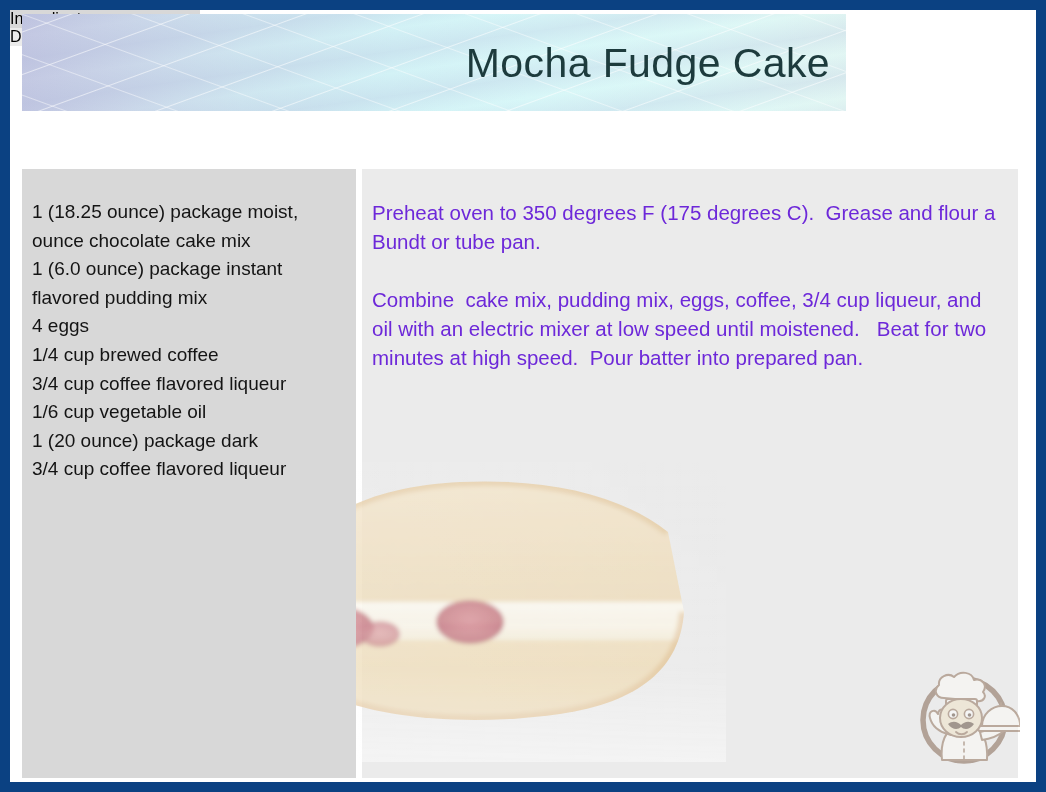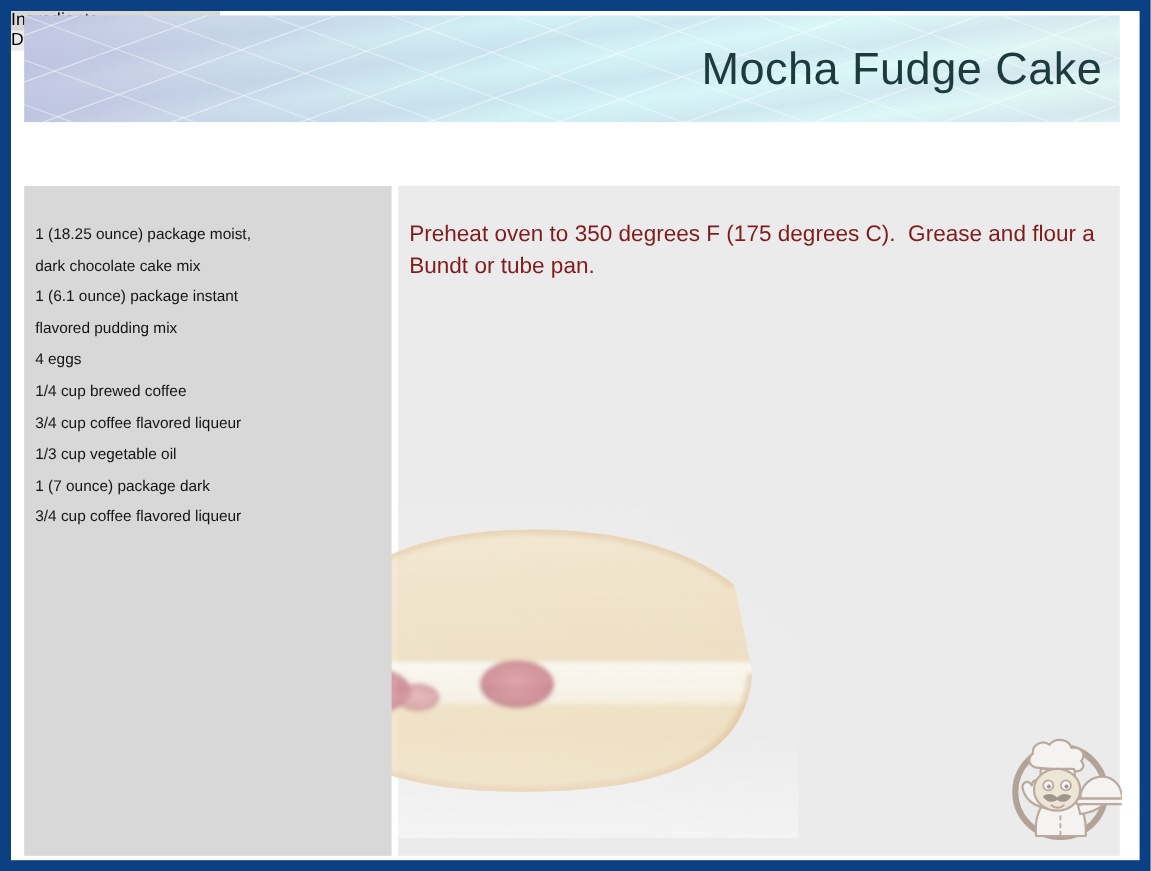--- a/index.html
+++ b/index.html
@@ -24,21 +24,21 @@
     height: 772px;
     background: #ffffff;
     overflow: hidden;
   }
 
   
   #banner {
     position: absolute;
     left: 12px;
     top: 4px;
-    width: 996px;
+    width: 824px;
     height: 97px;
     background:
       repeating-linear-gradient(160deg,
         rgba(255,255,255,0.00) 0px,
         rgba(255,255,255,0.00) 16px,
         rgba(255,255,255,0.55) 17px,
         rgba(255,255,255,0.00) 18px,
         rgba(255,255,255,0.00) 40px),
       repeating-linear-gradient(20deg,
         rgba(255,255,255,0.00) 0px,
@@ -104,33 +104,33 @@
     background: #ebebeb;
     z-index: 1;
   }
 
   
   #ingredients-list {
     position: relative;
     margin: 0;
     padding: 29px 6px 0 10px;
     list-style: none;
-    font-size: 14px;
+    font-size: 19px;
     line-height: 28.6px;
     color: #141414;
     z-index: 3;
   }
   #ingredients-list li { margin: 0; }
 
   #directions-body {
     position: relative;
     padding: 29px 18px 0 10px;
     font-size: 20.5px;
     line-height: 29px;
-    color: #7f1d1d;
+    color: #6d28d9;
     z-index: 3;
   }
   #directions-body p {
     margin: 0 0 29px 0;
     white-space: pre-wrap;
   }
 
   
   #cake-photo {
     position: absolute;
@@ -163,39 +163,40 @@
     <div id="banner-title">Mocha Fudge Cake</div>
   </div>
 
   <div id="ingredients-tab">
     <span>Ingredients</span>
   </div>
 
   <div id="ingredients-panel" class="panel">
     <ul id="ingredients-list">
       <li>1 (18.25 ounce) package moist,</li>
-      <li>dark chocolate cake mix</li>
-      <li>1 (6.1 ounce) package instant</li>
+      <li>ounce chocolate cake mix</li>
+      <li>1 (6.0 ounce) package instant</li>
       <li>flavored pudding mix</li>
       <li>4 eggs</li>
       <li>1/4 cup brewed coffee</li>
       <li>3/4 cup coffee flavored liqueur</li>
-      <li>1/3 cup vegetable oil</li>
-      <li>1 (7 ounce) package dark</li>
+      <li>1/6 cup vegetable oil</li>
+      <li>1 (20 ounce) package dark</li>
       <li>3/4 cup coffee flavored liqueur</li>
     </ul>
   </div>
 
   <div id="directions-tab">
     <span>Directions</span>
   </div>
 
   <div id="directions-panel" class="panel">
     <div id="directions-body">
       <p>Preheat oven to 350 degrees F (175 degrees C).  Grease and flour a Bundt or tube pan.</p>
+      <p>Combine  cake mix, pudding mix, eggs, coffee, 3/4 cup liqueur, and oil with an electric mixer at low speed until moistened.   Beat for two minutes at high speed.  Pour batter into prepared pan.</p>
     </div>
   </div>
 
   <svg id="cake-photo" viewBox="0 0 466 300" aria-hidden="true">
     <defs>
       <linearGradient id="spongeTop" x1="0" y1="0" x2="0" y2="1">
         <stop offset="0%" stop-color="#f6ead1"></stop>
         <stop offset="40%" stop-color="#f3e3c6"></stop>
         <stop offset="100%" stop-color="#eedcb9"></stop>
       </linearGradient>

